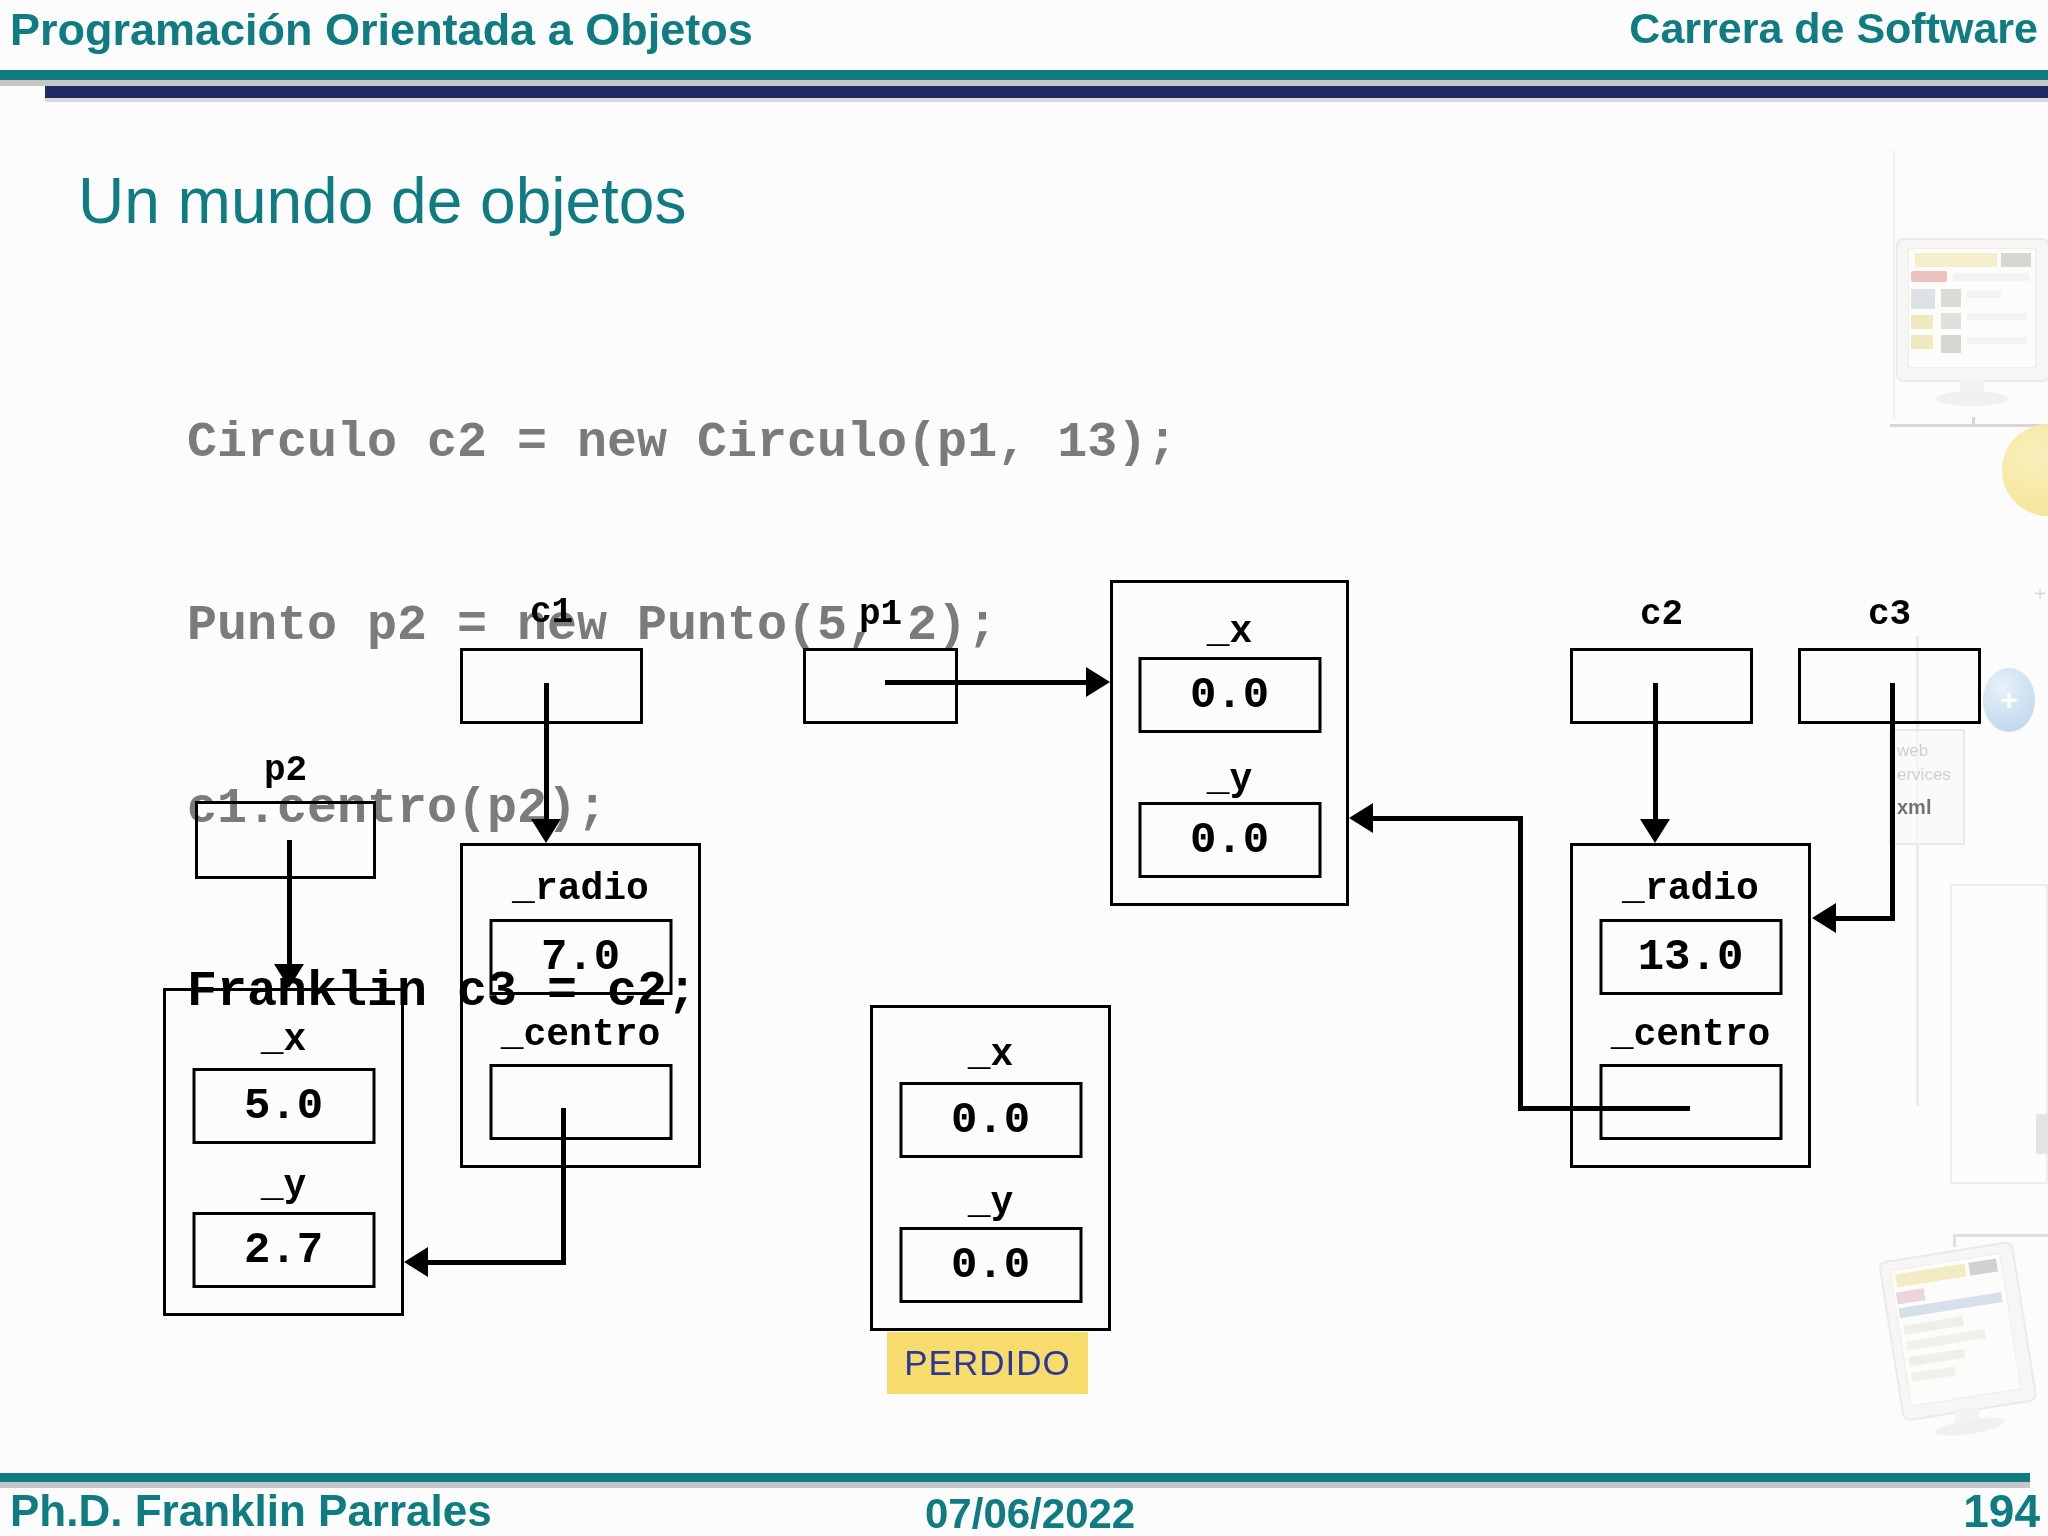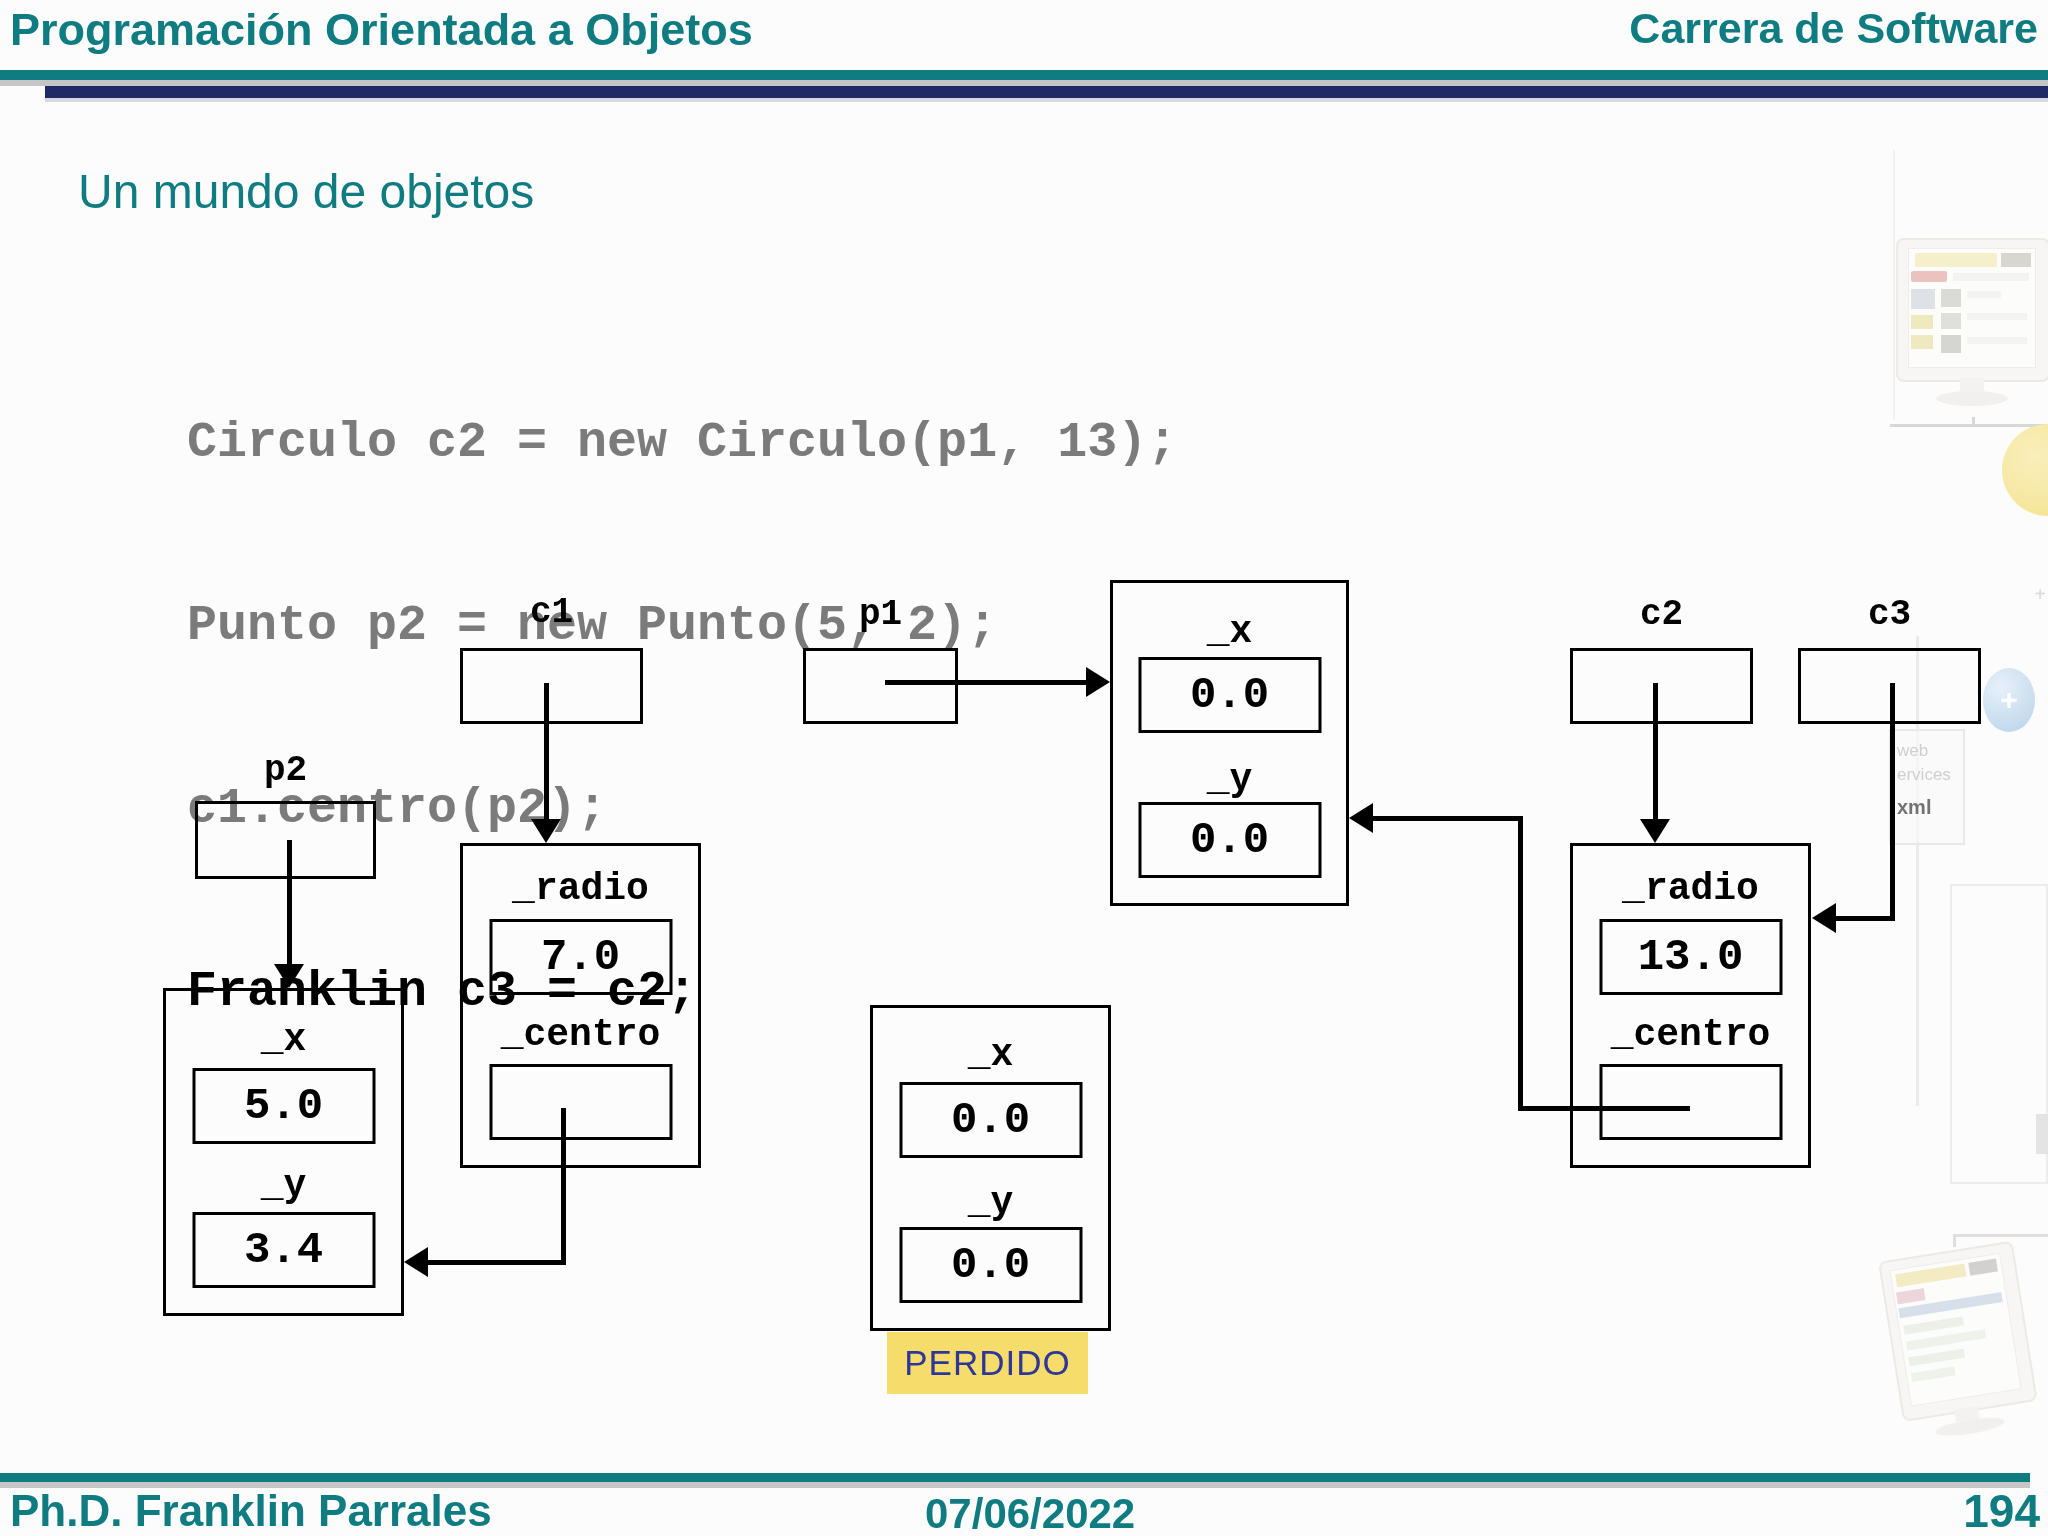--- a/index.html
+++ b/index.html
@@ -22,21 +22,21 @@
   .ah-left{border-top:15px solid transparent;border-bottom:15px solid transparent;border-right:24px solid #000;}
   .ah-right{border-top:15px solid transparent;border-bottom:15px solid transparent;border-left:24px solid #000;}
   
   .code{position:absolute;left:187px;top:290px;font-family:"Liberation Mono","DejaVu Sans Mono",monospace;
         font-weight:bold;font-size:50px;line-height:61px;white-space:pre;}
   .code .gray{color:#7b7b7b;}
   .code .black{color:#000000;}
   
   .hdrL{position:absolute;left:10px;top:4px;font-size:45px;font-weight:bold;}
   .hdrR{position:absolute;right:10px;top:4px;font-size:43px;font-weight:bold;}
-  .title{position:absolute;left:78px;top:164px;font-size:48px;}
+  .title{position:absolute;left:78px;top:164px;font-size:64px;}
   .ftrA{position:absolute;left:10px;top:1486px;font-size:44px;font-weight:bold;}
   .ftrD{position:absolute;left:925px;top:1490px;font-size:42px;font-weight:bold;}
   .ftrP{position:absolute;right:8px;top:1484px;font-size:46px;font-weight:bold;}
   
   .perdido{position:absolute;left:887px;top:1332px;width:201px;height:62px;background:#f5dc6b;
            display:flex;align-items:center;justify-content:center;font-size:35px;color:#2f3699;letter-spacing:1px;}
   
   .dec{position:absolute;}
   .mon-body{position:absolute;background:#f2f1ee;border:2px solid #dcdad5;border-radius:8px;}
   .mon-screen{position:absolute;background:#fbfbf9;border:1px solid #e2e0db;overflow:hidden;}
@@ -187,21 +187,21 @@
       </div>
     </div>
 
     <div class="box" style="left:163px;top:988px;width:241px;height:328px;">
       <div class="flbl mono" style="top:30px;">_x</div>
       <div class="vbox" style="top:77px;">
         <span class="mono">5.0</span>
       </div>
       <div class="flbl mono" style="top:176px;">_y</div>
       <div class="vbox" style="top:221px;">
-        <span class="mono">3.4</span>
+        <span class="mono">2.7</span>
       </div>
     </div>
 
     <div class="box" style="left:1110px;top:580px;width:239px;height:326px;">
       <div class="flbl mono" style="top:30px;">_x</div>
       <div class="vbox" style="top:74px;">
         <span class="mono">0.0</span>
       </div>
       <div class="flbl mono" style="top:178px;">_y</div>
       <div class="vbox" style="top:219px;">

